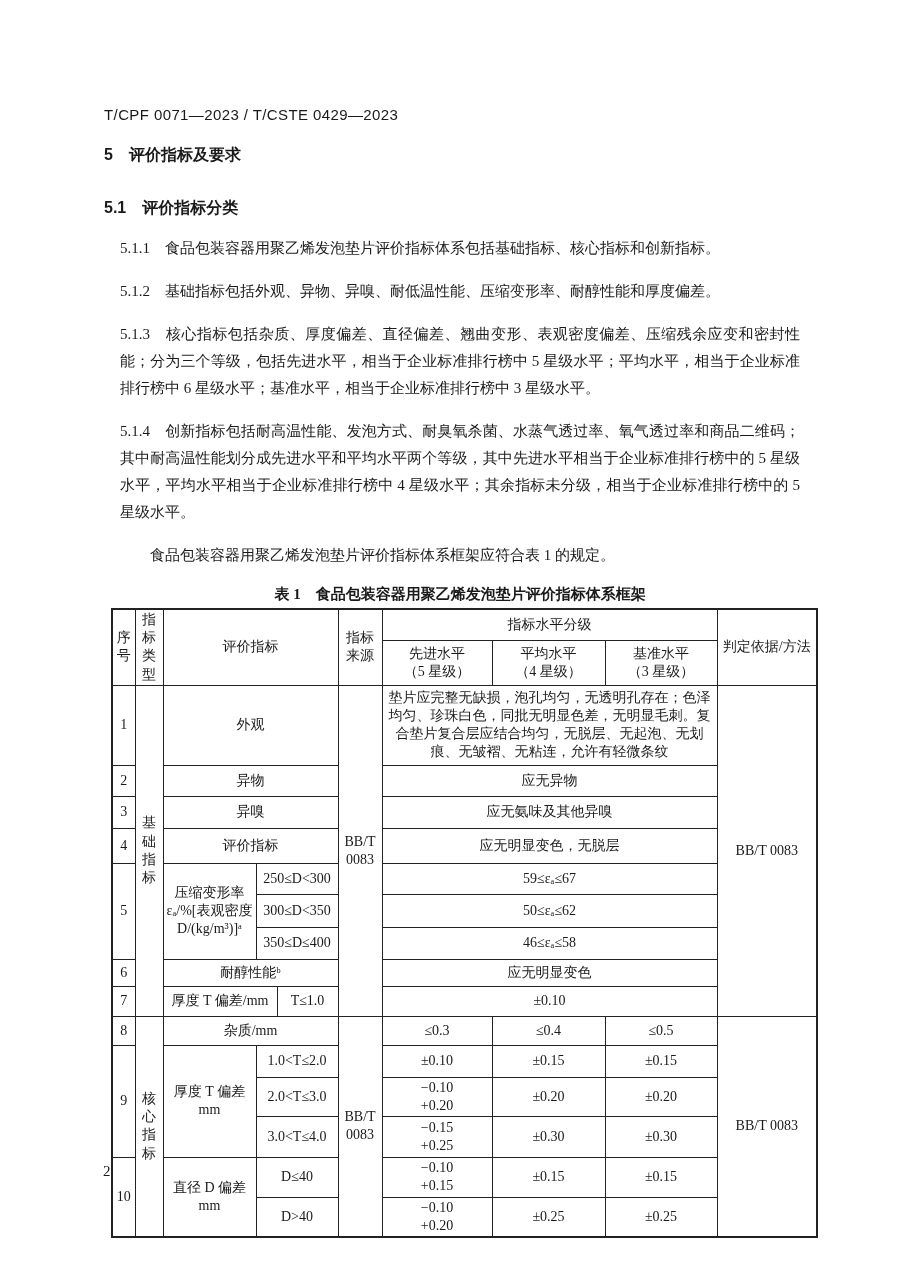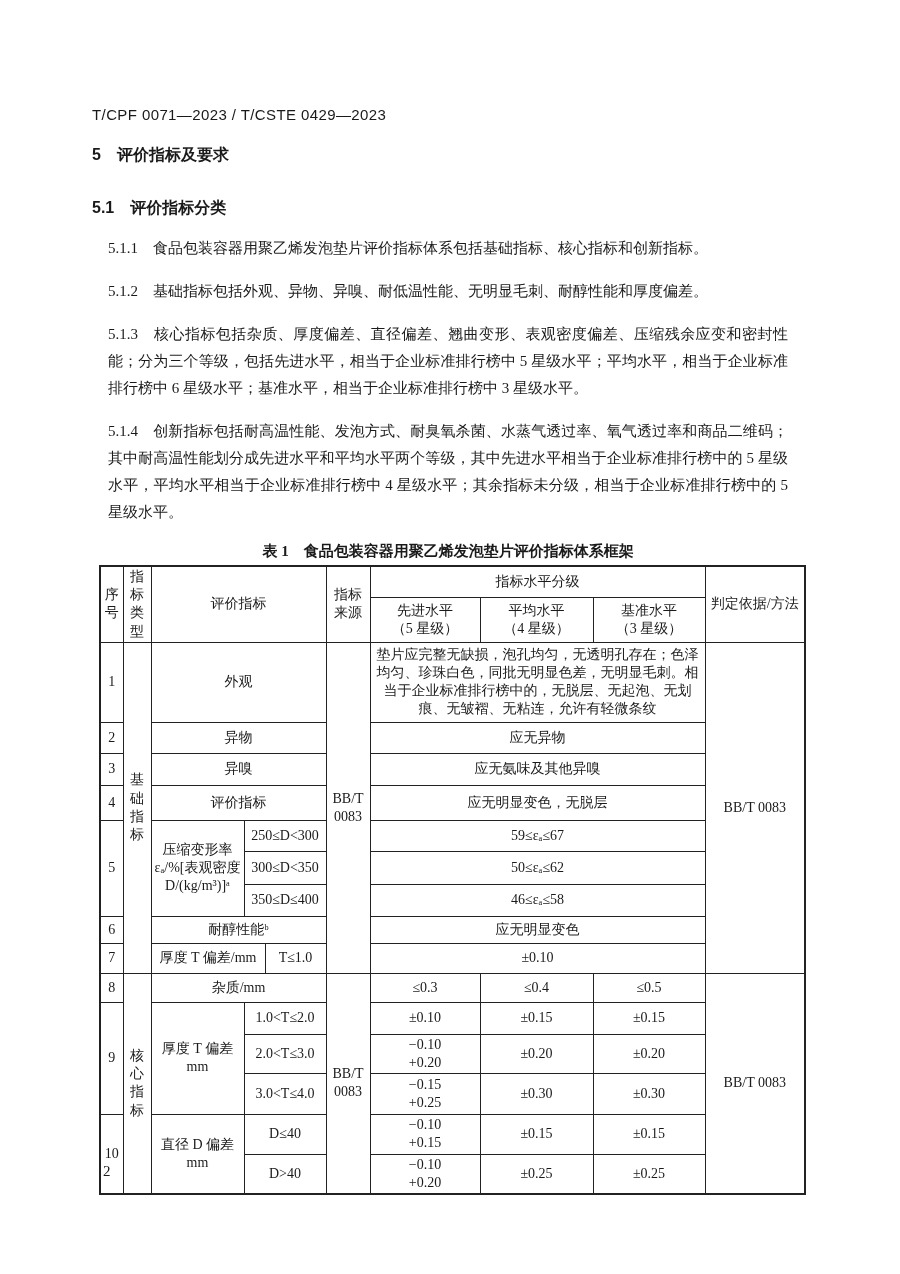--- a/index.html
+++ b/index.html
@@ -1,20 +1,20 @@
 <!DOCTYPE html>
 <html><head>
 <meta charset="utf-8">
 <style>
   html,body{margin:0;padding:0;}
   body{
     width:900px;height:1274px;background:#ffffff;position:relative;
     font-family:"Liberation Serif","DejaVu Serif",serif;color:#1a1a1a;
   }
-  .content{position:absolute;left:92px;top:106px;width:712px;}
+  .content{position:absolute;left:104px;top:106px;width:712px;}
   .doc-header{
     font-family:"Liberation Sans","DejaVu Sans",sans-serif;
     font-size:15px;letter-spacing:.4px;margin:0 0 22px 0;white-space:pre-wrap;
   }
   .h1,.h2{
     font-family:"Liberation Sans","DejaVu Sans",sans-serif;
     font-weight:bold;font-size:16px;white-space:pre-wrap;
   }
   .h1{margin:0 0 32px 0;}
   .h2{margin:4px 0 6px 0;}
@@ -41,24 +41,25 @@
 
 <div class="content">
 
   <div class="doc-header">T/CPF 0071—2023 / T/CSTE 0429—2023</div>
 
   <div class="h1">5　评价指标及要求</div>
 
   <div class="h1 h2">5.1　评价指标分类</div>
 
   <p class="body">5.1.1　食品包装容器用聚乙烯发泡垫片评价指标体系包括基础指标、核心指标和创新指标。</p>
-  <p class="body">5.1.2　基础指标包括外观、异物、异嗅、耐低温性能、无明显毛刺、耐醇性能和厚度偏差。</p>
+  <p class="body">5.1.2　基础指标包括外观、异物、异嗅、耐低温性能、压缩变形率、耐醇性能和厚度偏差。</p>
   <p class="body">5.1.3　核心指标包括杂质、厚度偏差、直径偏差、翘曲变形、表观密度偏差、压缩残余应变和密封性能；分为三个等级，包括先进水平，相当于企业标准排行榜中 5 星级水平；平均水平，相当于企业标准排行榜中 6 星级水平；基准水平，相当于企业标准排行榜中 3 星级水平。</p>
   <p class="body">5.1.4　创新指标包括耐高温性能、发泡方式、耐臭氧杀菌、水蒸气透过率、氧气透过率和商品二维码；其中耐高温性能划分成先进水平和平均水平两个等级，其中先进水平相当于企业标准排行榜中的 5 星级水平，平均水平相当于企业标准排行榜中 4 星级水平；其余指标未分级，相当于企业标准排行榜中的 5 星级水平。</p>
 
+  <p class="body indent">食品包装容器用聚乙烯发泡垫片评价指标体系框架应符合表 1 的规定。</p>
 
   <div class="tbl-title">表 1　食品包装容器用聚乙烯发泡垫片评价指标体系框架</div>
 
   <table class="t1">
     <colgroup>
       <col style="width:23px">
         <col style="width:28px">
         <col style="width:93px">
       <col style="width:21px">
         <col style="width:61px">
@@ -88,21 +89,21 @@
       <td class="pre">基准水平
 （3 星级）</td>
     </tr>
 
     <tr style="height:80px">
       <td>1</td>
       <td rowspan="9" class="sm pre">基础
 指标</td>
       <td colspan="3">外观</td>
       <td rowspan="9" class="num">BB/T 0083</td>
-      <td colspan="3" class="just">垫片应完整无缺损，泡孔均匀，无透明孔存在；色泽均匀、珍珠白色，同批无明显色差，无明显毛刺。相当于企业标准排行榜中的，无脱层、无起泡、无划痕、无皱褶、无粘连，允许有轻微条纹</td>
+      <td colspan="3" class="just">垫片应完整无缺损，泡孔均匀，无透明孔存在；色泽均匀、珍珠白色，同批无明显色差，无明显毛刺。复合垫片复合层应结合均匀，无脱层、无起泡、无划痕、无皱褶、无粘连，允许有轻微条纹</td>
       <td rowspan="9" class="num">BB/T 0083</td>
     </tr>
     <tr style="height:31px">
       <td>2</td>
       <td colspan="3">异物</td>
       <td colspan="3">应无异物</td>
     </tr>
     <tr style="height:32px">
       <td>3</td>
       <td colspan="3">异嗅</td>

